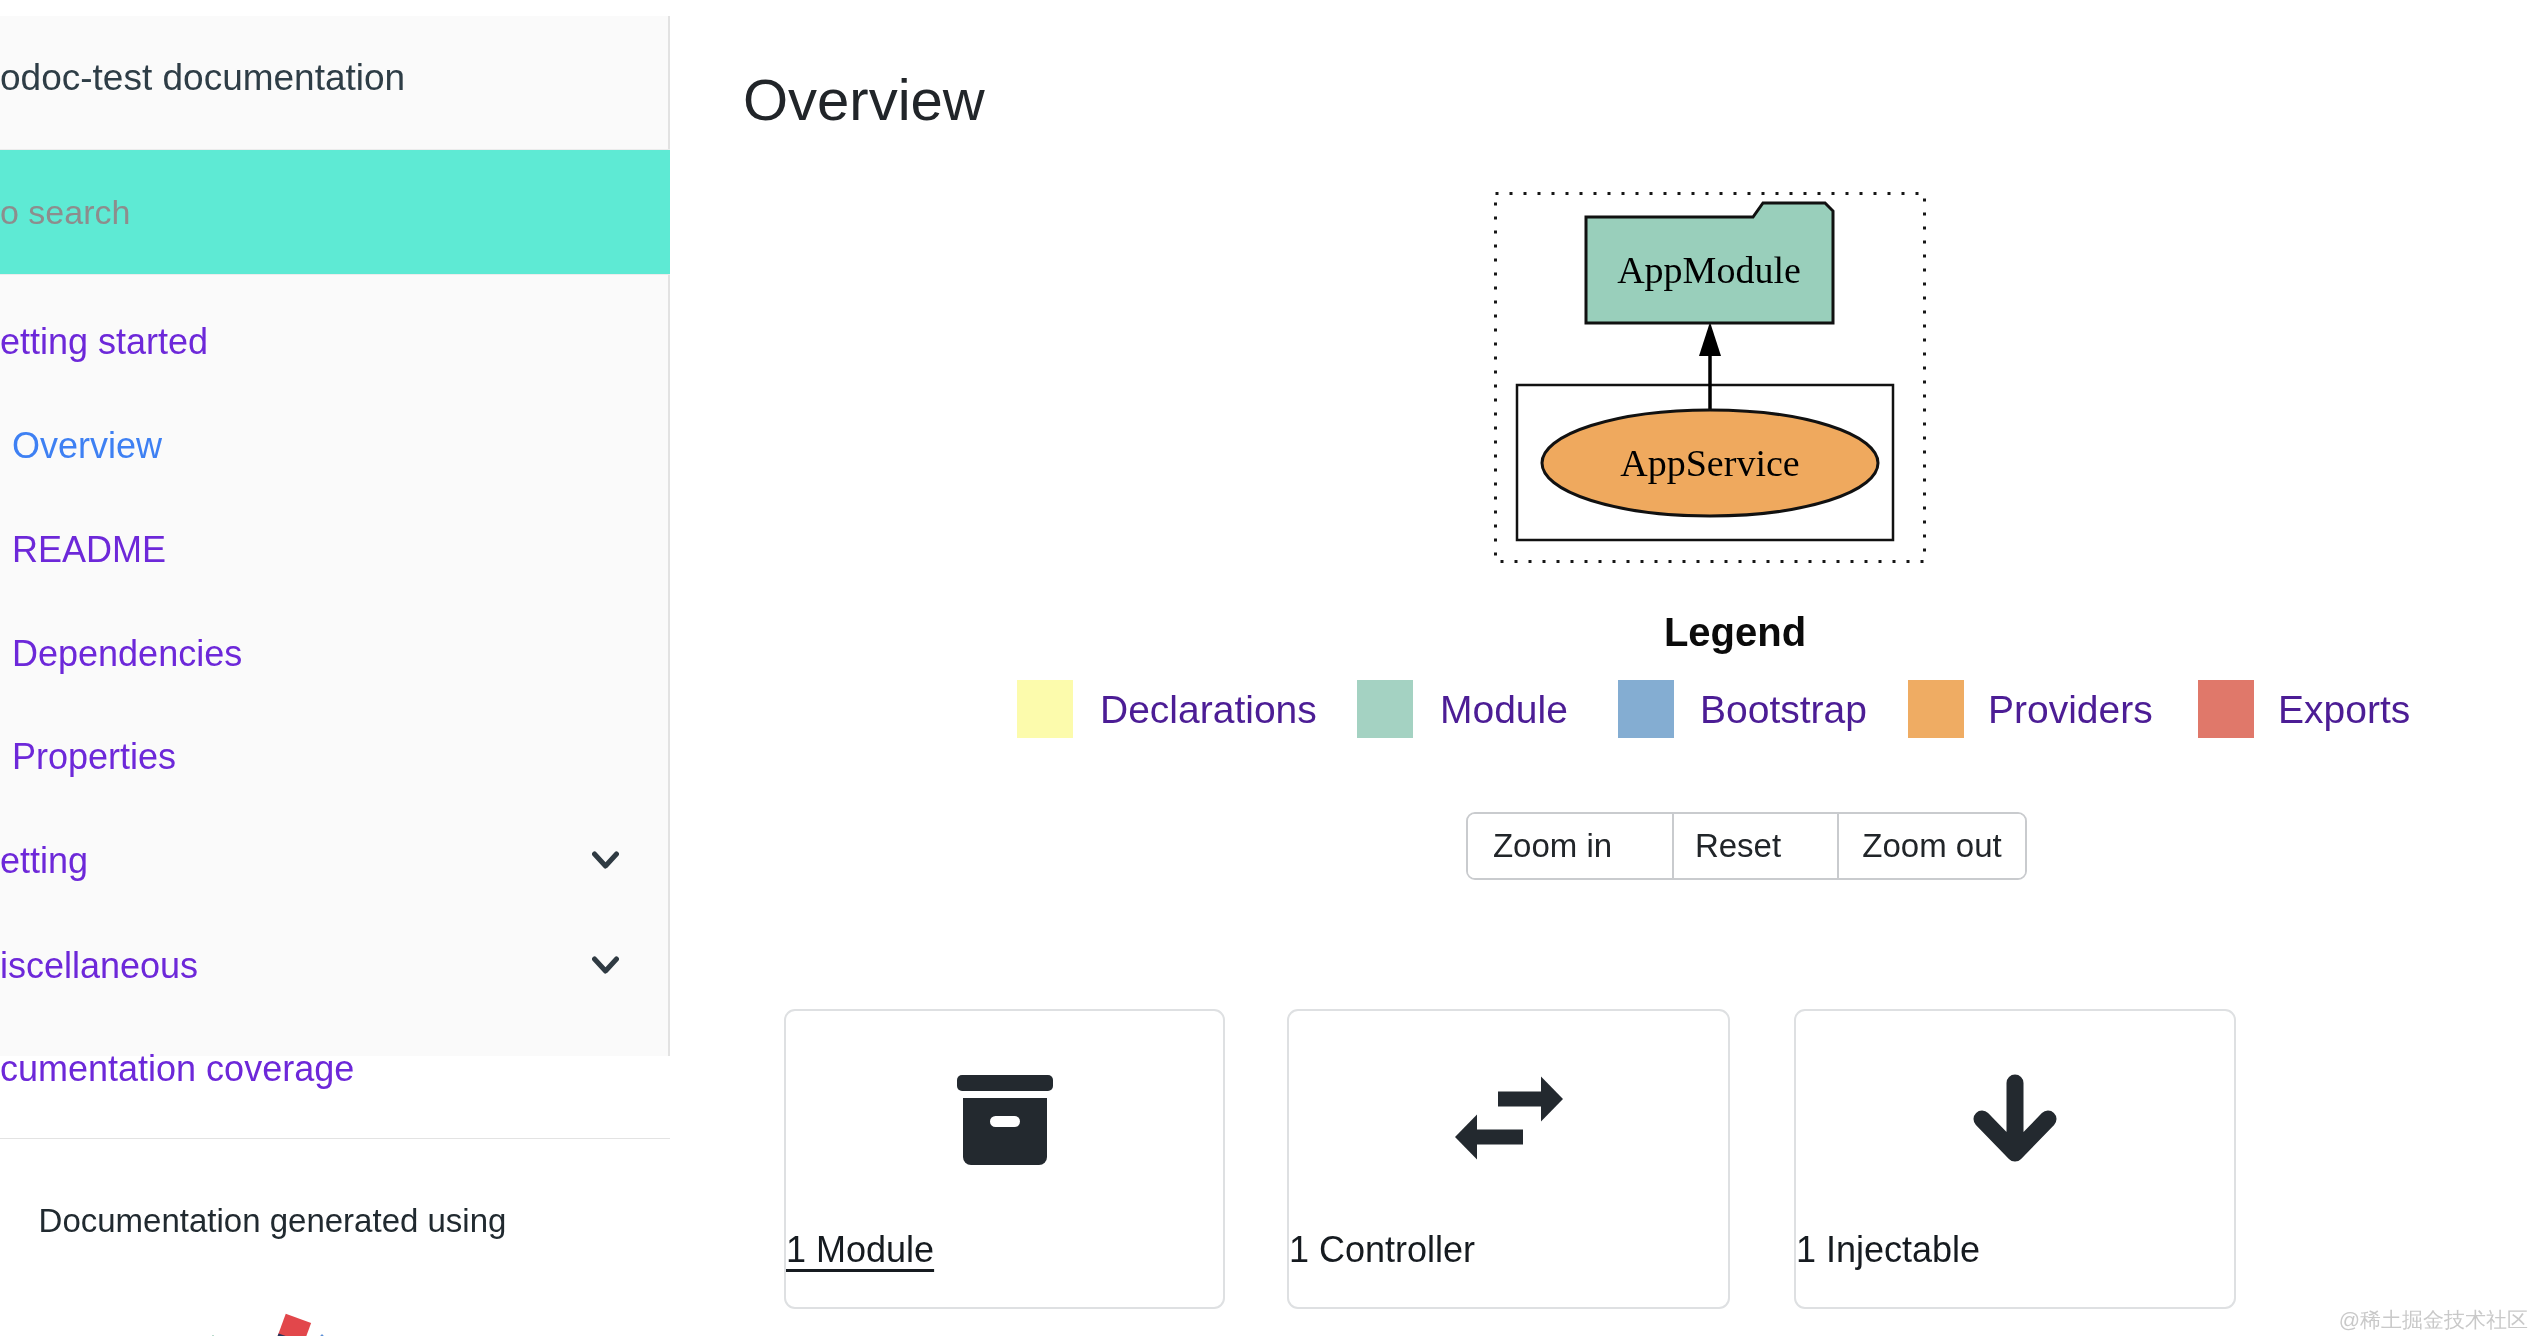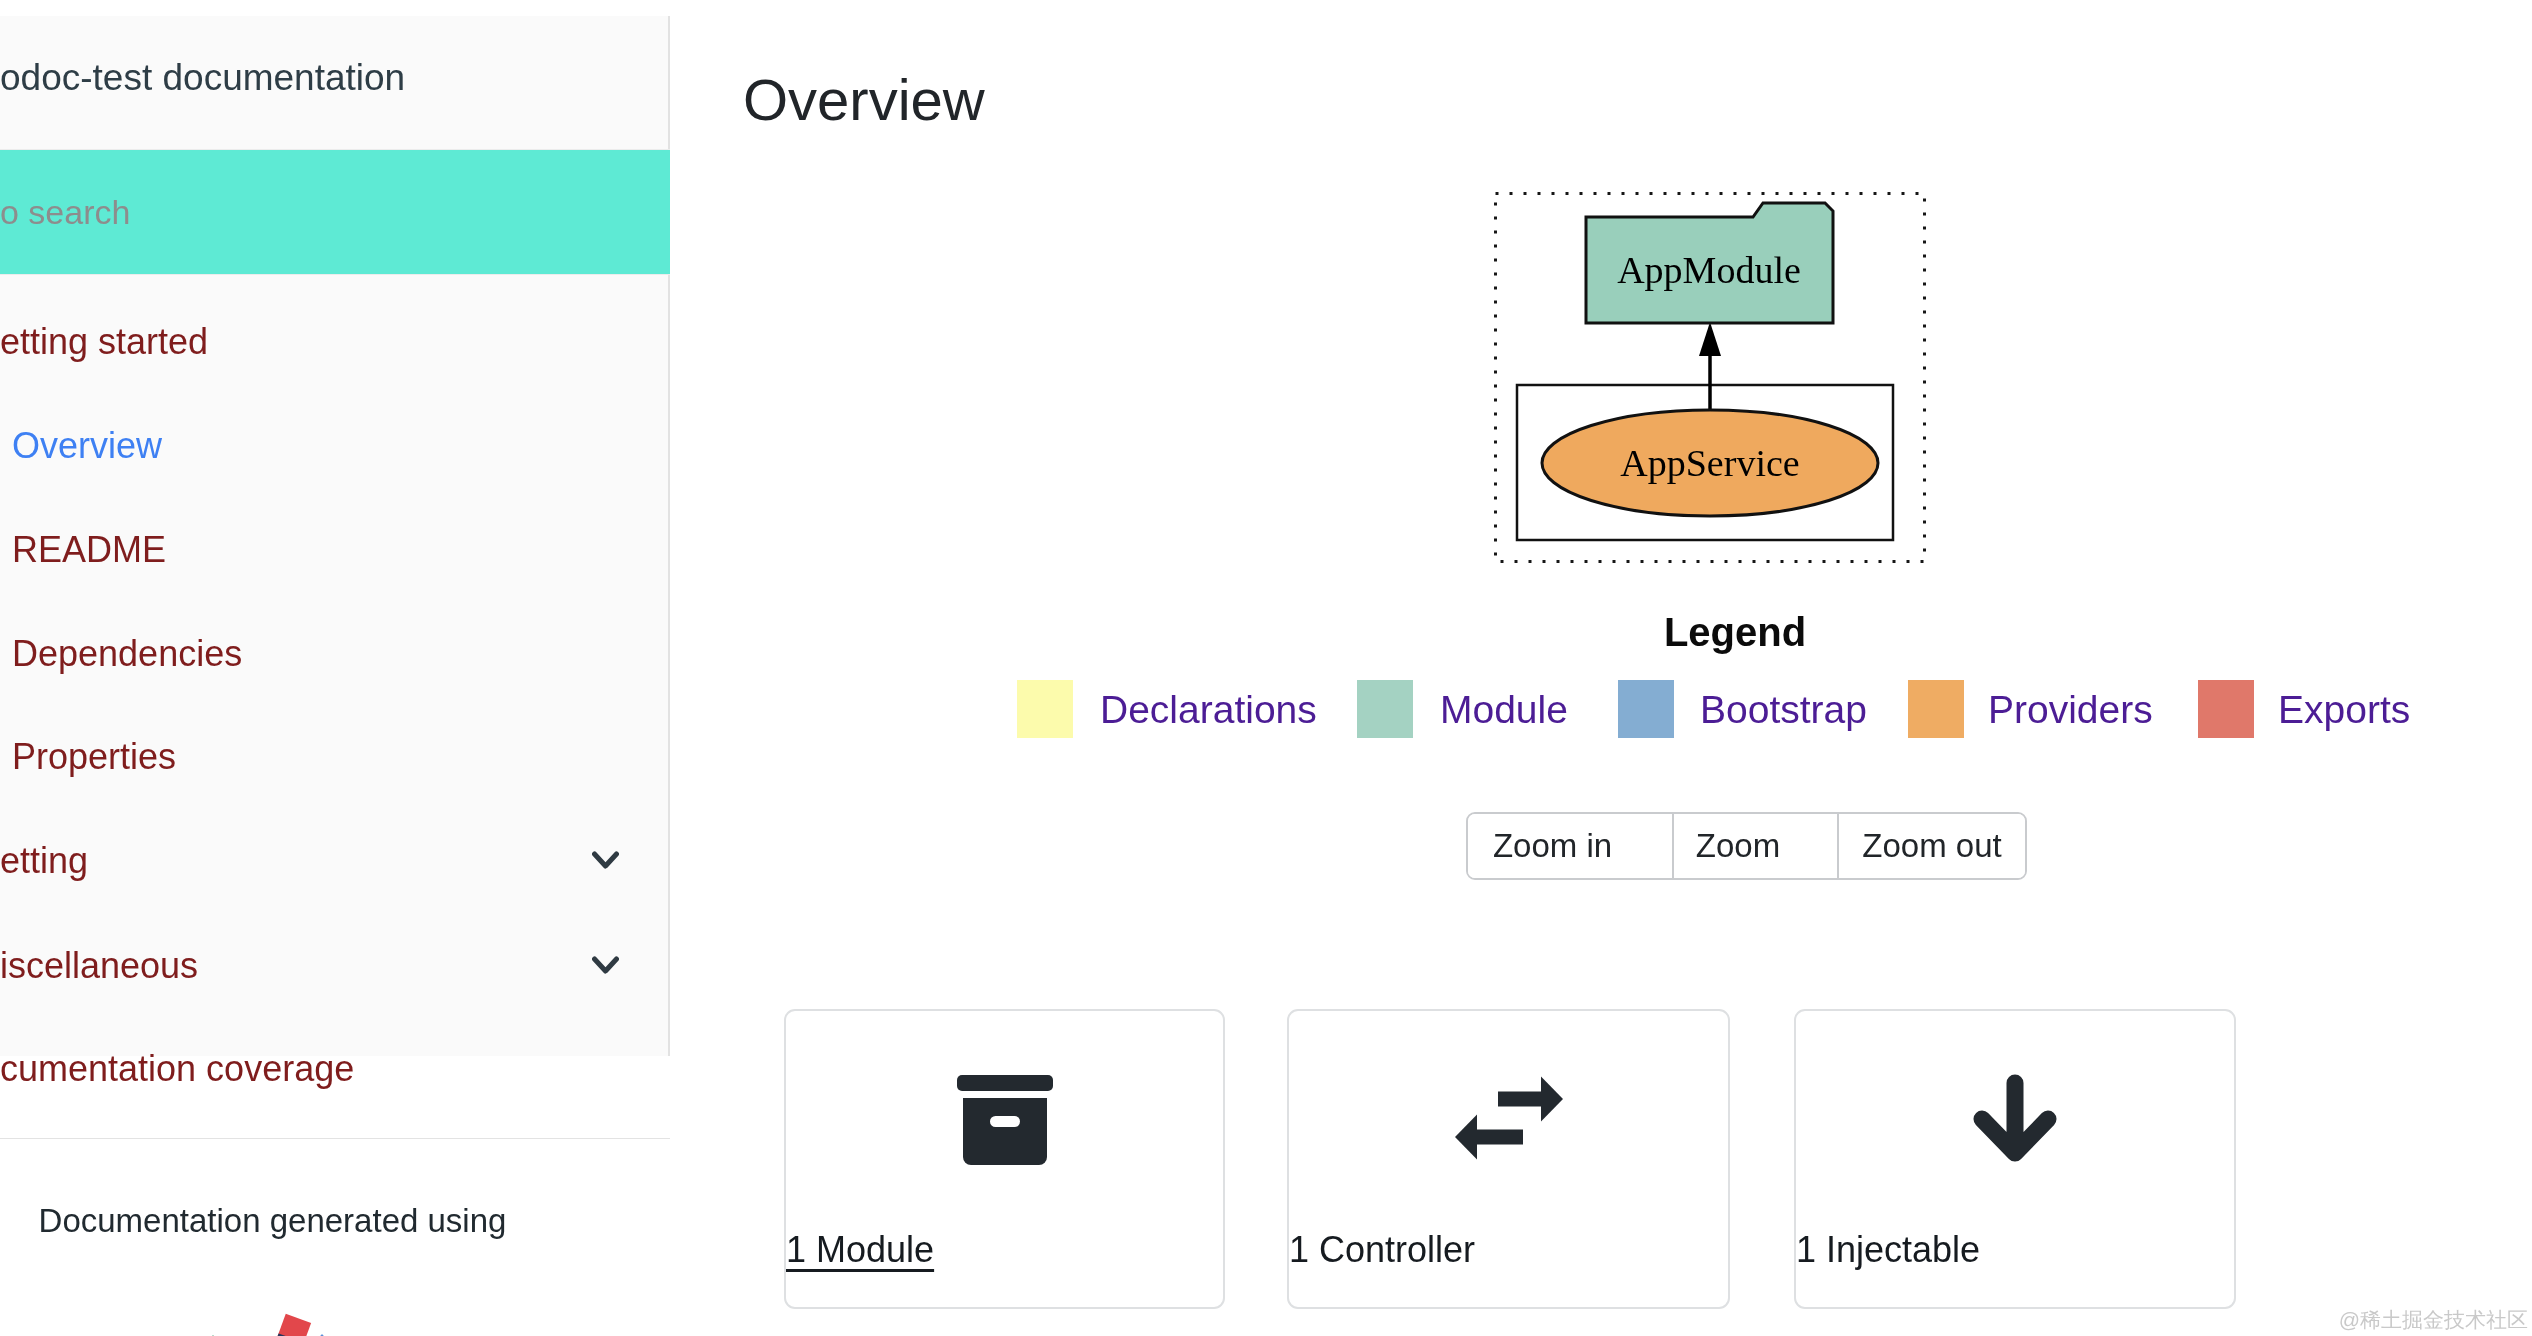--- a/index.html
+++ b/index.html
@@ -10,21 +10,21 @@
   .sidebar{position:absolute;left:0;top:16px;width:670px;height:1040px;
            background:#fafafa;border-right:2px solid #e2e2e2;box-sizing:border-box;}
   .sb-title{position:absolute;left:0;top:40px;width:670px;font-size:37px;line-height:44px;
             color:#2e3d46;white-space:nowrap;overflow:hidden;}
   .search-band{position:absolute;left:0;top:133px;width:670px;height:126px;background:#5eead4;
                border-top:1px solid #ececec;border-bottom:1px solid #ececec;box-sizing:border-box;}
   .search-band input{position:absolute;left:0;top:0;width:100%;height:100%;border:none;outline:none;
                background:transparent;font-family:"Liberation Sans",sans-serif;font-size:34px;color:#444;padding:0;}
   .search-band input::placeholder{color:#8d8d8d;opacity:1;}
   .nav-item{position:absolute;left:0;width:670px;height:40px;line-height:40px;font-size:36px;
-            color:#7f1d1d;white-space:nowrap;cursor:pointer;}
+            color:#6d28d9;white-space:nowrap;cursor:pointer;}
   .nav-item.sub{padding-left:12px;}
   .nav-item.active{color:#3e80f3;}
   .ni-0{top:306px;} .ni-1{top:410px;} .ni-2{top:514px;} .ni-3{top:618px;}
   .ni-4{top:721px;} .ni-5{top:825px;} .ni-6{top:930px;} .ni-7{top:1033px;}
   .chev{position:absolute;left:592px;top:50%;transform:translateY(-50%);width:27px;height:20px;}
   .sb-divider{position:absolute;left:0;top:1122px;width:670px;height:0;border-top:1px solid #e3e3e3;}
   .sb-footer{position:absolute;left:0;top:1185px;width:545px;text-align:center;font-size:33px;
              line-height:40px;color:#212a30;}
   .sb-logo{position:absolute;left:190px;top:1295px;width:170px;height:60px;}
 
@@ -133,21 +133,21 @@
   <div class="lg-lb lg-lb-1">Module</div>
   <div class="lg-sq lg-sq-2" style="background: rgb(132, 173, 210);"></div>
   <div class="lg-lb lg-lb-2">Bootstrap</div>
   <div class="lg-sq lg-sq-3" style="background: rgb(239, 172, 99);"></div>
   <div class="lg-lb lg-lb-3">Providers</div>
   <div class="lg-sq lg-sq-4" style="background: rgb(224, 120, 106);"></div>
   <div class="lg-lb lg-lb-4">Exports</div>
 
   <div class="btn-group">
     <button class="btn btn-zi">Zoom in</button>
-    <button class="btn btn-rs">Zoom</button>
+    <button class="btn btn-rs">Reset</button>
     <button class="btn btn-zo">Zoom out</button>
   </div>
 
   <div class="card card-0">
     <svg class="card-icon" width="96" height="96" viewBox="0 0 96 96">
       <rect x="0" y="2" width="96" height="16" rx="5" fill="#23292f"></rect>
       <path d="M6,25 h84 v59 a8,8 0 0 1 -8,8 h-68 a8,8 0 0 1 -8,-8 Z" fill="#23292f"></path>
       <rect x="33" y="43" width="30" height="11" rx="5.5" fill="#ffffff"></rect>
     </svg>
     <div class="card-label">

